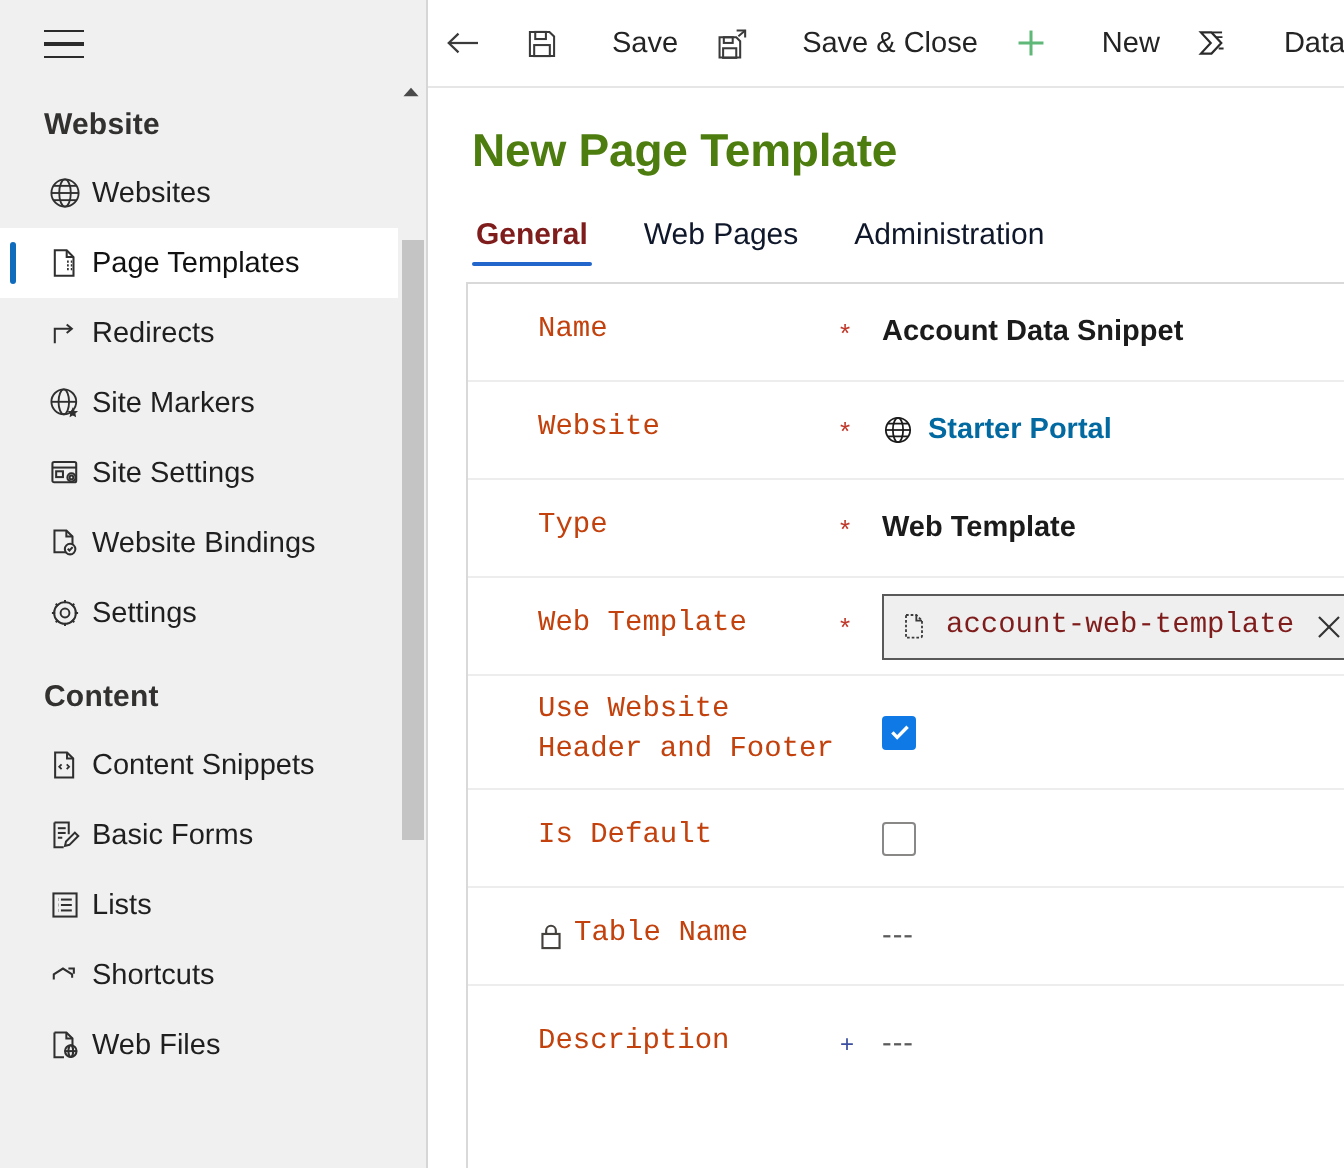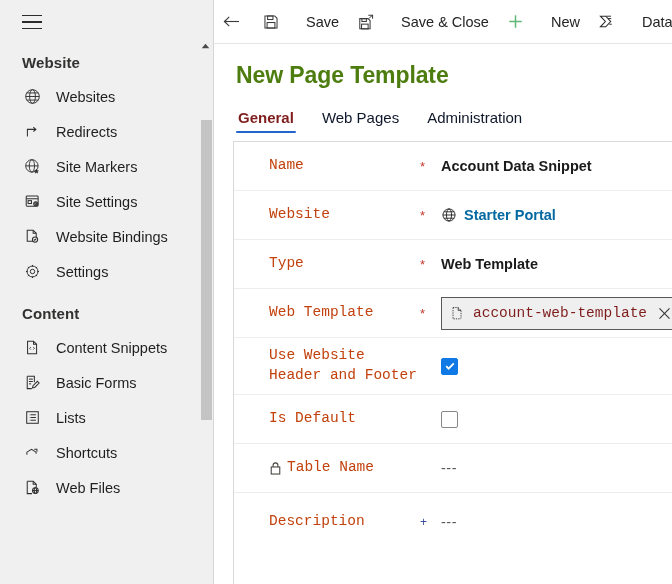--- a/index.html
+++ b/index.html
@@ -71,21 +71,21 @@
   .nav-item .ico {
     width: 20px; height: 20px;
     display: flex; align-items: center; justify-content: center;
     flex: 0 0 20px;
     color: #2f2f2f;
   }
   .nav-item .ico svg { display: block; }
   .nav-item .lbl {
     font-size: 14.5px;
     color: #1f1f1f;
-    margin-left: 14px;
+    margin-left: 4px;
     white-space: nowrap;
   }
   .nav-item.selected {
     background: #ffffff;
   }
   .nav-item.selected .lbl { font-weight: 400; color: #111; }
   .nav-item.selected .accent {
     position: absolute;
     left: 5px; top: 7px;
     width: 3px; height: 21px;
@@ -335,20 +335,33 @@
             <circle cx="10" cy="10" r="8"></circle>
               <ellipse cx="10" cy="10" rx="3.4" ry="8"></ellipse>
             <line x1="2" y1="10" x2="18" y2="10"></line>
               <line x1="3.3" y1="5.8" x2="16.7" y2="5.8"></line>
             <line x1="3.3" y1="14.2" x2="16.7" y2="14.2"></line>
           </svg>
         </span>
         <span class="lbl">Websites</span>
       </div>
 
+      <div class="nav-item selected">
+        <span class="accent"></span>
+        <span class="ico">
+          <svg width="17" height="17" viewBox="0 0 20 20" fill="none" stroke="currentColor" stroke-width="1.2">
+            <path d="M4 2.5h7l4 4v11H4z" stroke-dasharray="0"></path>
+            <path d="M11 2.5v4h4"></path>
+            <line x1="11.2" y1="9.2" x2="14.2" y2="9.2" stroke-dasharray="1 1.2"></line>
+            <line x1="11.2" y1="11.4" x2="14.2" y2="11.4" stroke-dasharray="1 1.2"></line>
+            <line x1="11.2" y1="13.6" x2="14.2" y2="13.6" stroke-dasharray="1 1.2"></line>
+          </svg>
+        </span>
+        <span class="lbl">Page Templates</span>
+      </div>
 
       <div class="nav-item">
         <span class="ico">
           <svg width="17" height="17" viewBox="0 0 20 20" fill="none" stroke="currentColor" stroke-width="1.2">
             <path d="M4 16V7.5h9.5"></path>
               <path d="M11 5l3 2.5-3 2.5"></path>
           </svg>
         </span>
         <span class="lbl">Redirects</span>
       </div>

